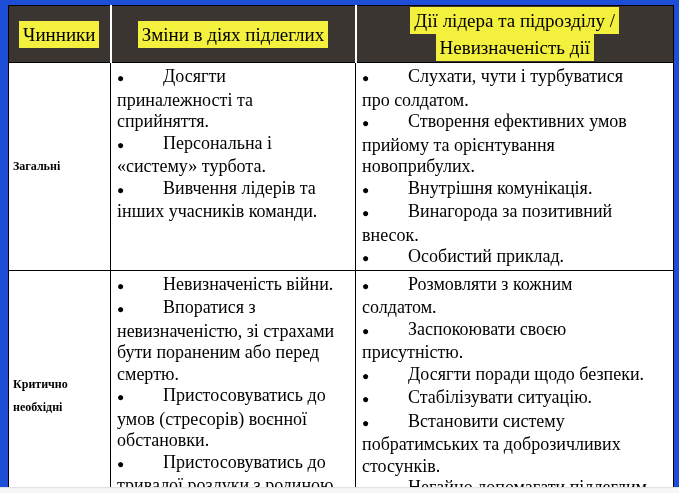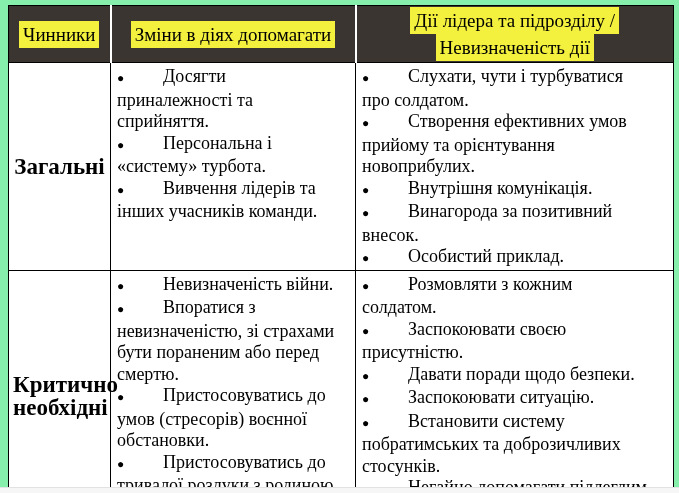--- a/index.html
+++ b/index.html
@@ -3,21 +3,21 @@
 <meta charset="utf-8">
 <style>
   * { box-sizing: border-box; }
   html, body { margin: 0; padding: 0; }
   body {
     width: 679px; height: 493px;
     background: #ffffff;
     font-family: "Liberation Serif", serif;
     overflow: hidden;
   }
-  .canvas { position: relative; width: 679px; height: 493px; background: #86efac; }
+  .canvas { position: relative; width: 679px; height: 493px; background: #1d4ed8; }
 
   .bottom-edge {
     position: absolute; left: 0; right: 0; top: 487px; height: 6px;
     background: #f6f6f7; border-top: 1px solid #e2e2e4;
   }
 
   table.factors {
     position: absolute; left: 8px; top: 5px;
     width: 665px;
     border-collapse: collapse;
@@ -45,23 +45,22 @@
     display: inline-block;
   }
 
   
   tr.row-1 { height: 190px; }
   tr.row-2 { height: 238px; }
   td { border: 1.5px solid #000; background: #ffffff; }
 
   td.factor-cell {
     vertical-align: middle;
-    text-align: center;
     font-weight: bold;
-    font-size: 23px;
+    font-size: 12px;
     line-height: 23px;
     padding: 0 4px;
   }
 
   td.bullets-cell {
     vertical-align: top;
     padding: 3px 3px 0 6px;
   }
 
   p.bi {
@@ -87,21 +86,21 @@
       <col style="width:102px">
       <col style="width:245px">
       <col style="width:318px">
     </colgroup>
     <tbody>
         <tr class="head-row">
       <th class="head-cell">
         <span class="hl">Чинники</span>
       </th>
       <th class="head-cell">
-        <span class="hl">Зміни в діях допомагати</span>
+        <span class="hl">Зміни в діях підлеглих</span>
       </th>
       <th class="head-cell">
         <div><span class="hl">Дії лідера та підрозділу /</span></div>
         <div><span class="hl">Невизначеність дії</span></div>
       </th>
     </tr>
     <tr class="row-1">
       <td class="factor-cell">Загальні</td>
       <td class="bullets-cell">
             <p class="bi"><span class="bullet">●</span><span class="btext">Досягти
@@ -137,22 +136,22 @@
 обстановки.</span></p>
             <p class="bi"><span class="bullet">●</span><span class="btext">Пристосовуватись до
 тривалої розлуки з родиною
 та домівкою.</span></p>
           </td>
       <td class="bullets-cell">
             <p class="bi"><span class="bullet">●</span><span class="btext">Розмовляти з кожним
 солдатом.</span></p>
             <p class="bi"><span class="bullet">●</span><span class="btext">Заспокоювати своєю
 присутністю.</span></p>
-            <p class="bi"><span class="bullet">●</span><span class="btext">Давати поради щодо безпеки.</span></p>
-            <p class="bi"><span class="bullet">●</span><span class="btext">Заспокоювати ситуацію.</span></p>
+            <p class="bi"><span class="bullet">●</span><span class="btext">Досягти поради щодо безпеки.</span></p>
+            <p class="bi"><span class="bullet">●</span><span class="btext">Стабілізувати ситуацію.</span></p>
             <p class="bi"><span class="bullet">●</span><span class="btext">Встановити систему
 побратимських та доброзичливих
 стосунків.</span></p>
             <p class="bi"><span class="bullet">●</span><span class="btext">Негайно допомагати підлеглим
 у вирішенні проблем.</span></p>
           </td>
     </tr>
   </tbody>
     </table>
 

